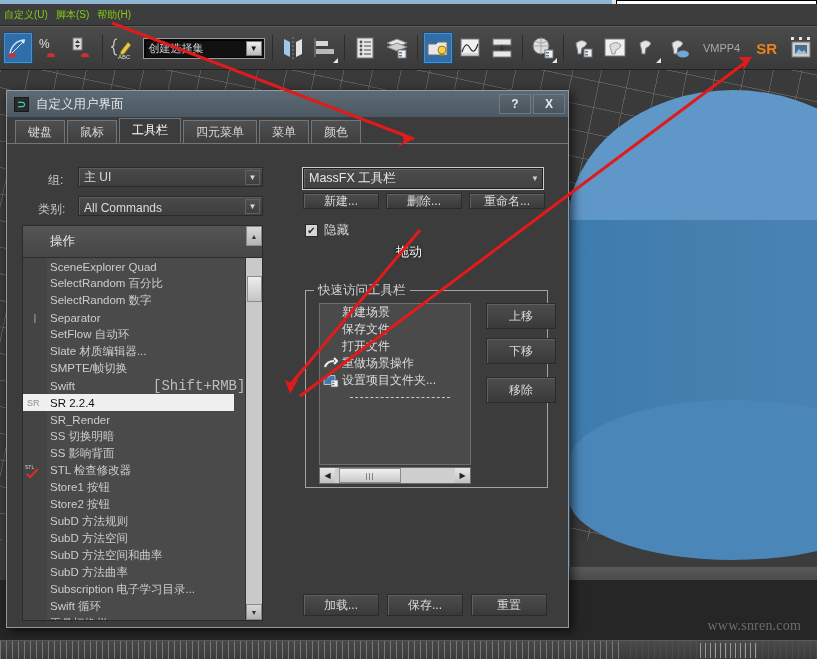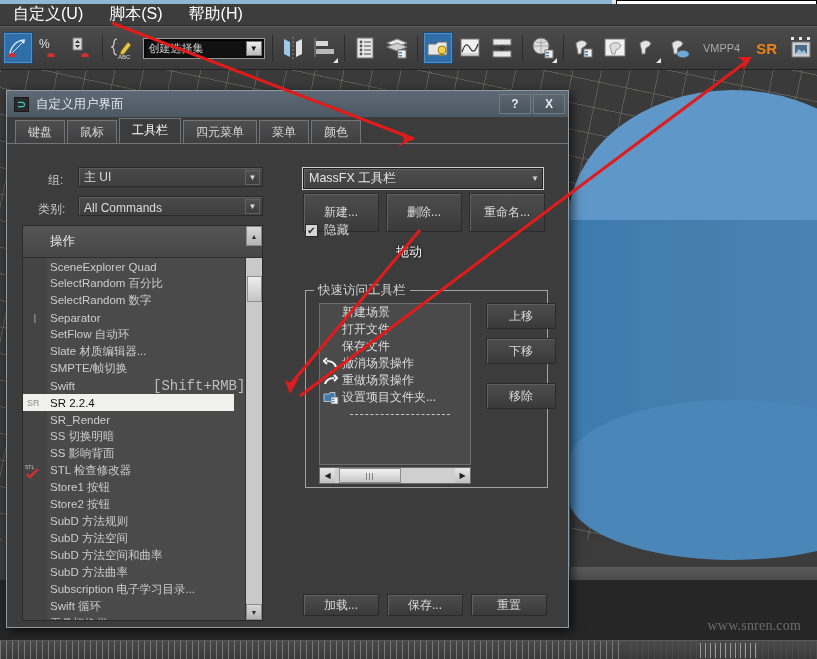--- a/index.html
+++ b/index.html
@@ -97,21 +97,21 @@
   }
 
   
   .menubar {
     position: absolute; left: 0; top: 4px; width: 817px; height: 22px;
     background: #3d3d3d;
     display: flex; align-items: center;
     border-bottom: 1px solid #2a2a2a;
   }
   .menu-item {
-    color: #ffffff; font-size: 16px; padding: 2px 13px; cursor: default;
+    color: #84cc16; font-size: 10px; padding: 2px 4px; cursor: default;
     white-space: nowrap;
   }
 
   
   .toolbar {
     position: absolute; left: 0; top: 26px; width: 817px; height: 44px;
     background: linear-gradient(180deg,#4b4b4b 0%, #434343 45%, #3a3a3a 100%);
     border-top: 1px solid #5c5c5c;
     border-bottom: 1px solid #232323;
     display: flex; align-items: center; padding-left: 2px;
@@ -294,21 +294,21 @@
   }
   .btn {
     background: linear-gradient(180deg,#4c4c4c 0%, #444 50%, #393939 100%);
     border: 1px solid #2b2b2b;
     box-shadow: inset 1px 1px 0 #606060;
     color: #dadada; font-size: 12px;
     display: flex; align-items: center; justify-content: center;
     cursor: default;
   }
   .btnrow { position: absolute; left: 303px; top: 193px; display: flex; gap: 7px; }
-  .btnrow .btn { width: 76px; height: 39px; }
+  .btnrow .btn { width: 76px; height: 16px; }
   .chk-row {
     position: absolute; left: 305px; top: 222px; display: flex; align-items: center;
   }
   .chk {
     width: 13px; height: 13px; background: #d6d6d6; border: 1px solid #2a2a2a;
     display: flex; align-items: center; justify-content: center;
     font-size: 10px; color: #2a2a2a; margin-right: 6px;
   }
   .chk-label { color: #d5d5d5; font-size: 12.5px; }
 
@@ -349,21 +349,21 @@
   }
   .hscroll .hthumb {
     width: 62px; height: 15px; margin-left: 4px;
     background: linear-gradient(180deg,#f2f2f2,#c8c8c8); border: 1px solid #8c8c8c;
     display: flex; align-items: center; justify-content: center;
     font-size: 8px; color: #555; letter-spacing: 1px;
   }
   .hscroll .sp { flex: 1; }
   .move-btns { position: absolute; left: 180px; top: 12px; }
   .move-btns .btn { width: 70px; height: 26px; margin-bottom: 9px; }
-  .rm-btn { position: absolute; left: 180px; top: 92px; width: 70px; height: 26px; }
+  .rm-btn { position: absolute; left: 180px; top: 86px; width: 70px; height: 26px; }
 
   .bottom-btns {
     position: absolute; left: 303px; top: 594px; display: flex; gap: 8px;
   }
   .bottom-btns .btn { width: 76px; height: 22px; }
 
   
   .anno-text {
     position: absolute; color: #f2f2f2; font-size: 13px;
     text-shadow: 0 0 3px #000;
@@ -755,33 +755,25 @@
   <div class="groupbox">
     <div class="gtitle">快速访问工具栏</div>
 
     <div class="qalist">
       <div class="qitem">
         <span class="qico"></span>
         <span class="qtxt">新建场景</span>
       </div>
       <div class="qitem">
         <span class="qico"></span>
-        <span class="qtxt">打开文件</span>
+        <span class="qtxt">保存文件</span>
       </div>
       <div class="qitem">
         <span class="qico"></span>
-        <span class="qtxt">保存文件</span>
-      </div>
-      <div class="qitem">
-        <span class="qico">
-          <svg width="16" height="13" viewBox="0 0 16 13">
-              <path d="M13 10 q-2 -6 -9 -6 M4 1 L1 4 L4 7" stroke="#f0f0f0" stroke-width="2.2" fill="none" stroke-linejoin="round"></path>
-            </svg>
-        </span>
-        <span class="qtxt">撤消场景操作</span>
+        <span class="qtxt">打开文件</span>
       </div>
       <div class="qitem">
         <span class="qico">
           <svg width="16" height="13" viewBox="0 0 16 13">
               <path d="M2 10 q2 -6 9 -6 M11 1 L14 4 L11 7" stroke="#f0f0f0" stroke-width="2.2" fill="none" stroke-linejoin="round"></path>
             </svg>
         </span>
         <span class="qtxt">重做场景操作</span>
       </div>
       <div class="qitem">

